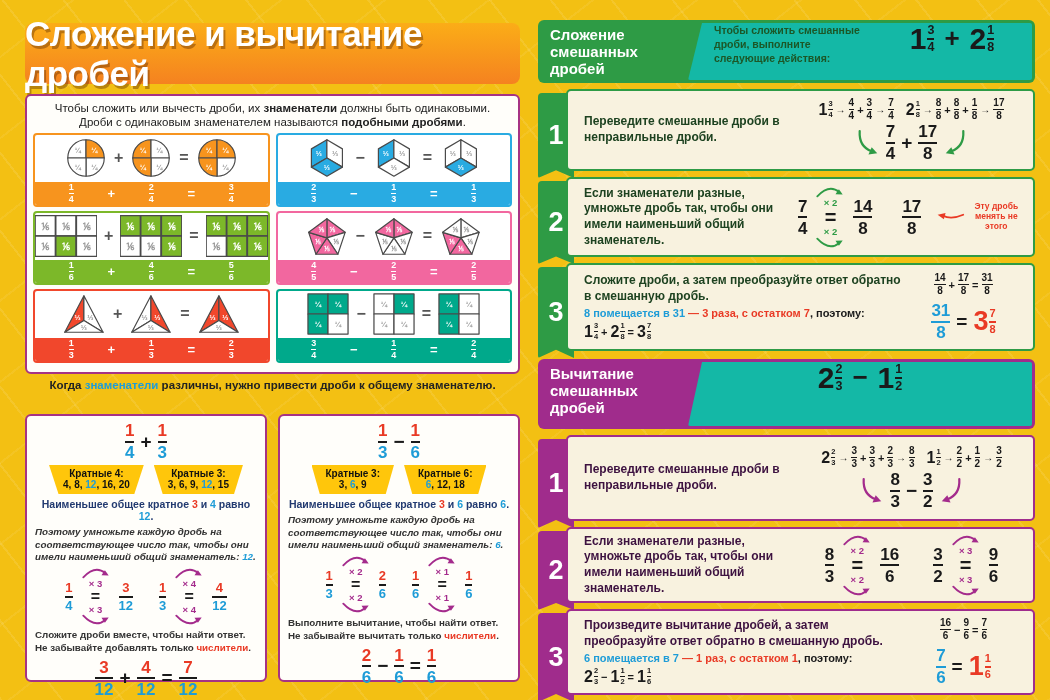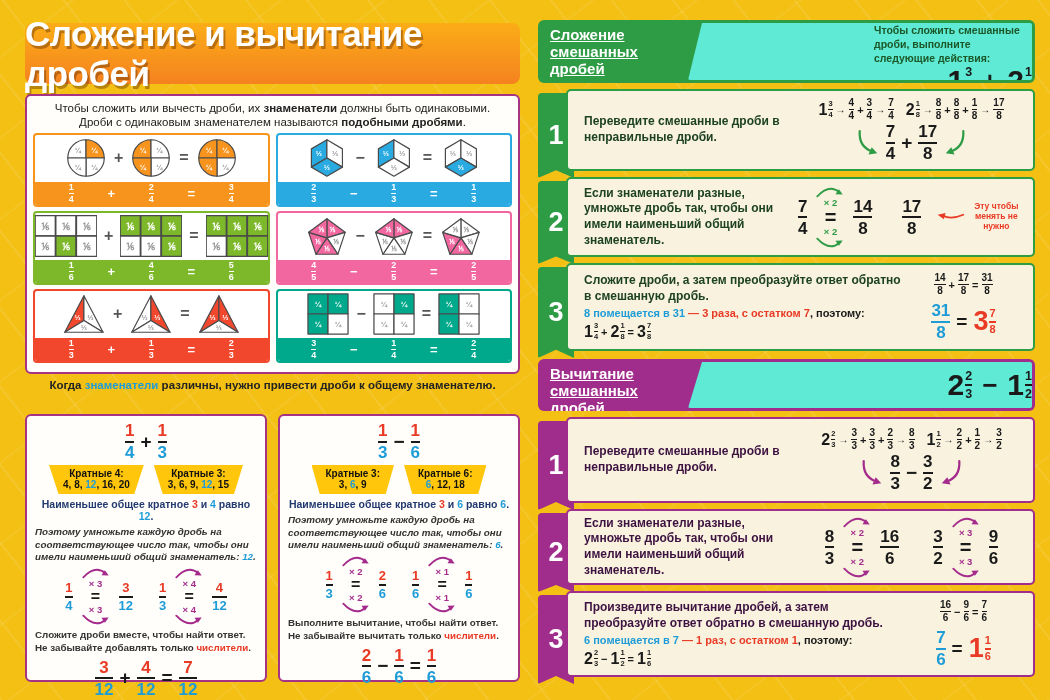--- a/index.html
+++ b/index.html
@@ -85,26 +85,26 @@
   .trap .t1{font-size:10px;font-weight:800;}
   .trap .t2{font-size:10px;font-weight:800;}
   .lcm{font-size:10.5px;font-weight:800;color:#223a70;text-align:center;}
   .para{font-size:9.8px;color:#333;font-weight:600;line-height:1.3;width:100%;font-style:italic;}
   .convrow{display:flex;gap:26px;justify-content:center;}
   .instr{font-size:9.8px;color:#333;font-weight:600;line-height:1.3;width:100%;}
   
   .right-col{position:absolute;left:538px;top:20px;width:497px;display:flex;flex-direction:column;}
   .sec-header{position:relative;border-radius:6px;overflow:hidden;}
   .sec-header.g{background:#2E9B45;height:63px;}
-  .sec-header.p{background:#A02C8C;height:52px;}
+  .sec-header.p{background:#A02C8C;height:70px;}
   .sec-title{position:absolute;left:12px;top:7px;width:140px;color:#fff;font-weight:800;
-     font-size:15px;line-height:1.12;text-decoration:underline;}
-  .sec-body{position:absolute;left:150px;right:3px;top:3px;bottom:3px;background:#5eead4;
+     font-size:15px;line-height:1.12;}
+  .sec-body{position:absolute;left:150px;right:3px;top:3px;bottom:3px;background:#14b8a6;
      clip-path:polygon(14px 0,100% 0,100% 100%,0 100%);border-radius:2px;
-     display:flex;align-items:flex-end;flex-direction:column;}
+     display:flex;align-items:flex-start;}
   .sec-instr{font-size:10.5px;font-weight:bold;width:158px;padding-left:26px;line-height:1.35;}
   .g .sec-instr{color:#1c5727;} .p .sec-instr{color:#6b1b62;}
   .sec-expr{flex:1;display:flex;justify-content:center;}
   .step{position:relative;margin-top:6px;}
   .step .ribbon{position:absolute;left:0;top:4px;bottom:-7px;width:36px;border-radius:4px 0 0 2px;
      clip-path:polygon(0 0,100% 0,100% 100%,50% 91%,0 100%);
      display:flex;align-items:center;justify-content:center;color:#fff;
      font-size:27px;font-weight:800;}
   .step.g .ribbon{background:#2E9B45;} .step.p .ribbon{background:#A02C8C;}
   .spanel{position:absolute;left:28px;right:0;top:0;bottom:0;background:#F8F2DF;
@@ -845,21 +845,21 @@
               <span class="n">17</span>
               <span class="bar"></span>
               <span class="d">8</span>
             </span>
           </div>
         <div class="note">
           <svg class="notearrow" viewBox="0 0 34 12">
               <path d="M32,4 Q18,10 9,5" fill="none" stroke="currentColor" stroke-width="2" stroke-linecap="round"></path>
               <path d="M3,4 L12,2 L10,9 Z" fill="currentColor"></path>
             </svg>
-          <span class="ntx">Эту чтобы менять не нужно</span>
+          <span class="ntx">Эту дробь менять не этого</span>
         </div>
       </div>
     </div>
   </div>
 
   <div class="step g" style="height:88px;">
     <div class="ribbon">3</div>
     <div class="spanel s3">
       <div class="col-l">
         <div class="text">Сложите дроби, а затем преобразуйте ответ обратно в смешанную дробь.</div>

